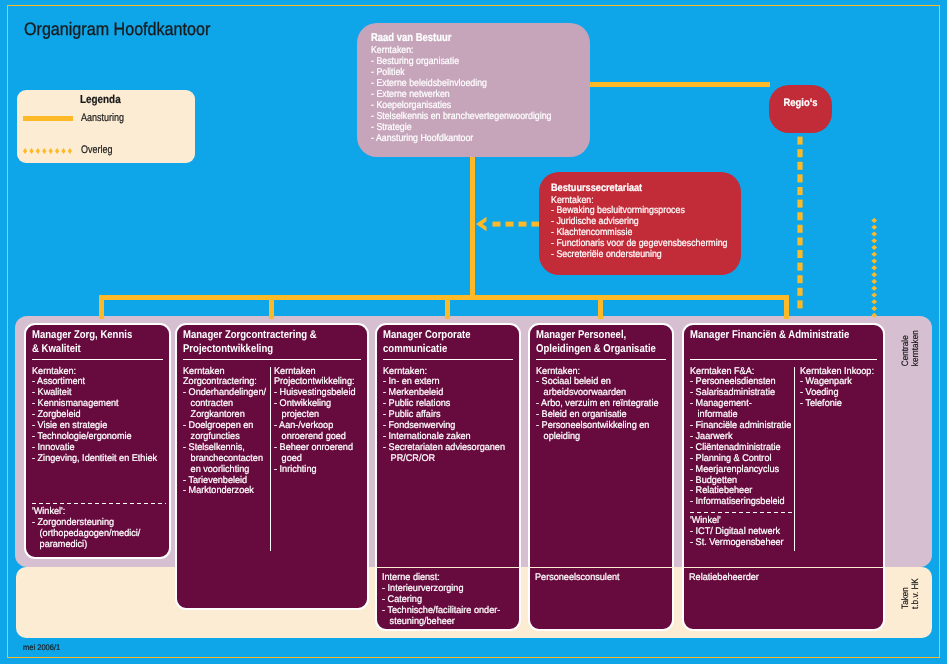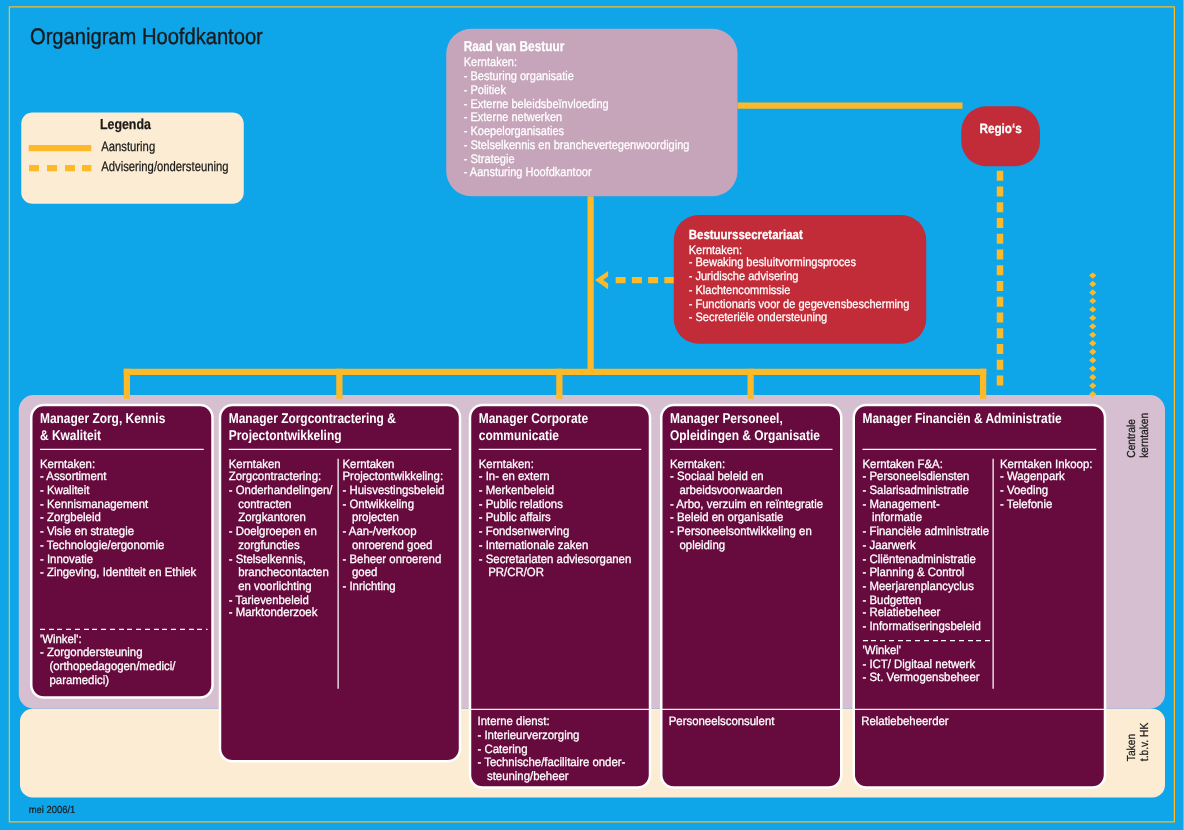--- a/index.html
+++ b/index.html
@@ -68,23 +68,36 @@
   <div class="frame"></div>
 
   <div class="title">Organigram Hoofdkantoor</div>
 
   <div class="legend">
     <div class="legend-title">Legenda</div>
     <div class="legend-row" style="top:22px">
       <span class="lg-solid"></span>
       <span class="lg-label">Aansturing</span>
     </div>
-    <div class="legend-row" style="top:38px">
-      <span class="lg-dash"></span>
-      <span class="lg-label">Advisering/ondersteuning</span>
+    <div class="legend-row" style="top:54px">
+      <span class="lg-dot">
+        <svg width="52" height="6" viewBox="0 0 52 6" xmlns="http://www.w3.org/2000/svg" aria-hidden="true">
+          <g fill="#fdb927">
+            <path d="M2.10 0 L4.20 3 L2.10 6 L0.00 3 Z"></path>
+            <path d="M8.50 0 L10.60 3 L8.50 6 L6.40 3 Z"></path>
+            <path d="M14.90 0 L17.00 3 L14.90 6 L12.80 3 Z"></path>
+            <path d="M21.30 0 L23.40 3 L21.30 6 L19.20 3 Z"></path>
+            <path d="M27.70 0 L29.80 3 L27.70 6 L25.60 3 Z"></path>
+            <path d="M34.10 0 L36.20 3 L34.10 6 L32.00 3 Z"></path>
+            <path d="M40.50 0 L42.60 3 L40.50 6 L38.40 3 Z"></path>
+            <path d="M46.90 0 L49.00 3 L46.90 6 L44.80 3 Z"></path>
+          </g>
+        </svg>
+      </span>
+      <span class="lg-label">Overleg</span>
     </div>
   </div>
 
   <div class="conn" style="left:590px;top:82px;width:180px;height:5px;"></div>
 
   <div class="conn" style="left:470px;top:157px;width:5px;height:142px;"></div>
 
   <div class="conn" style="left:99px;top:295px;width:690px;height:5px;"></div>
 
   <div class="conn" style="left:99px;top:295px;width:5px;height:24px;"></div>

